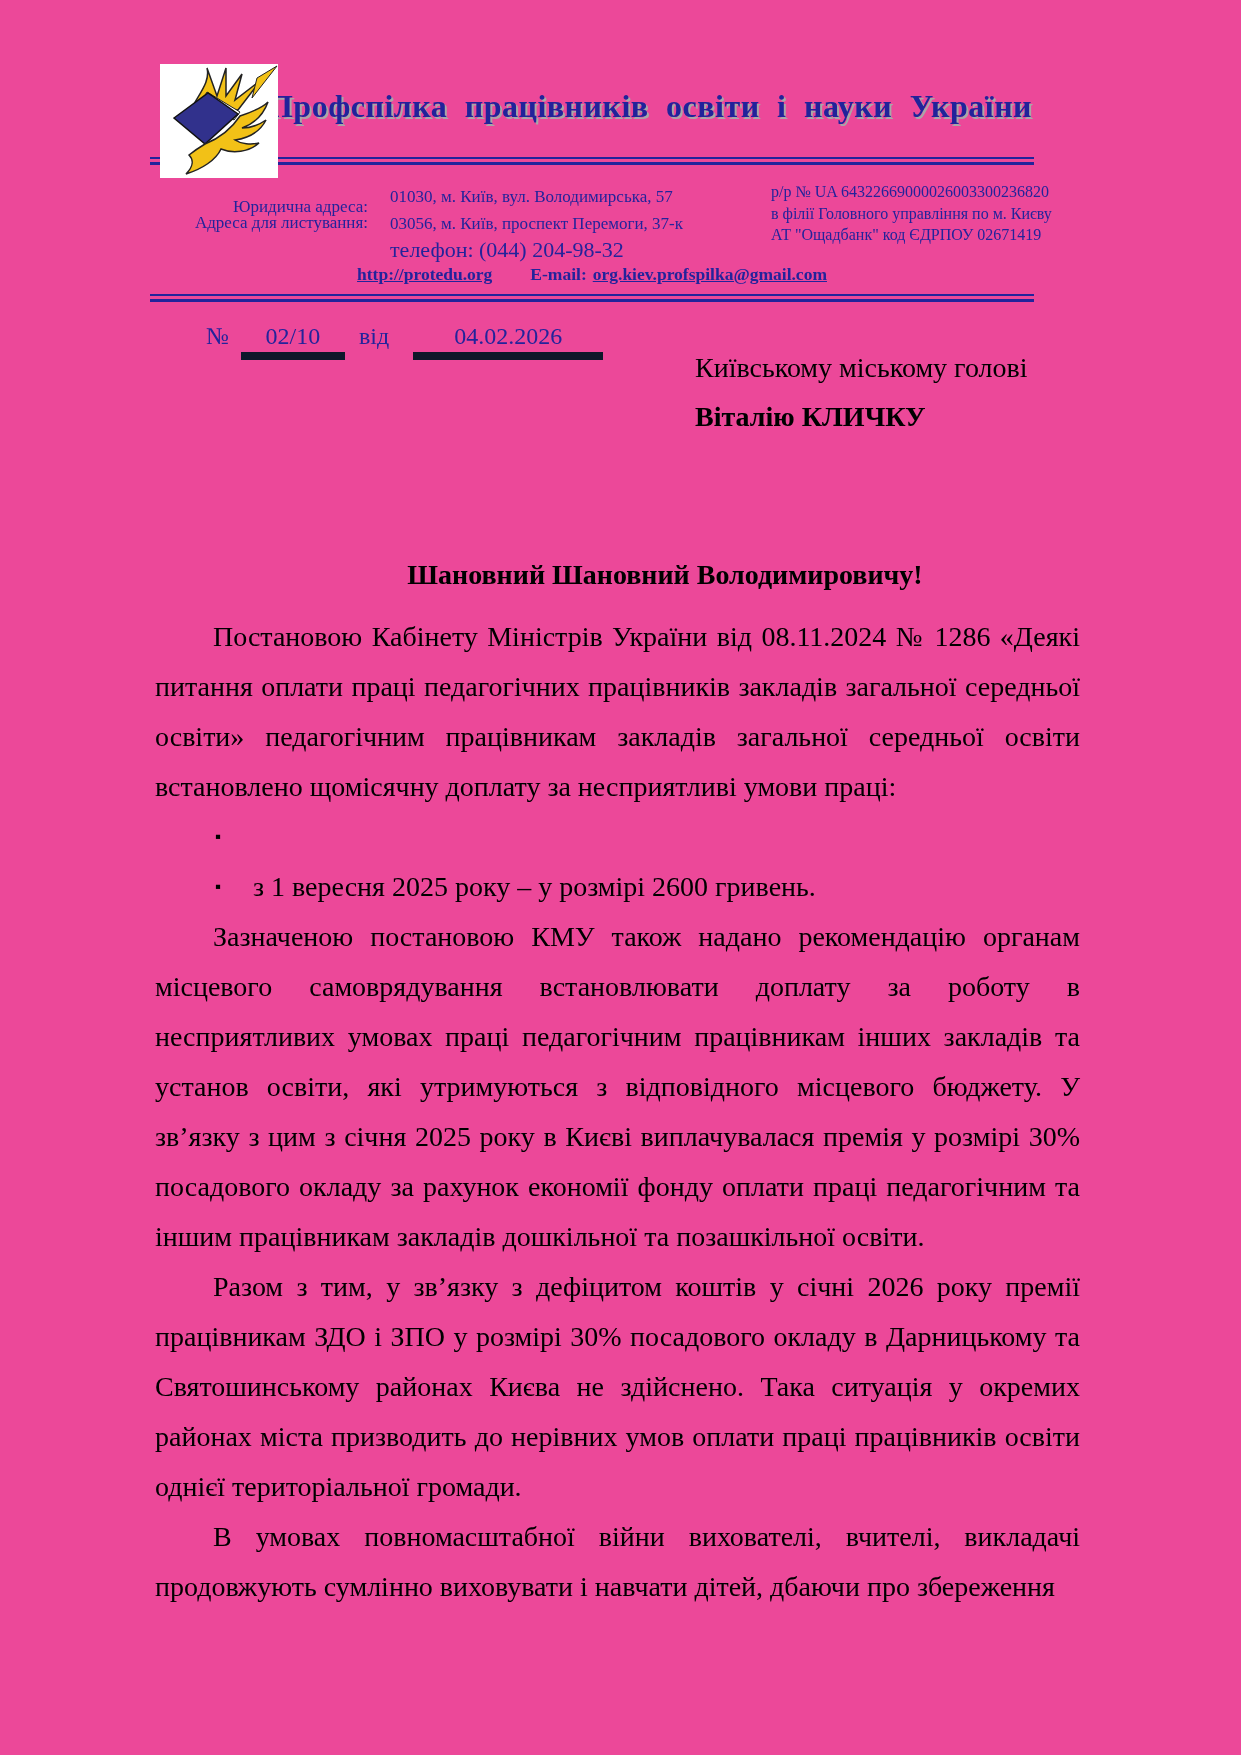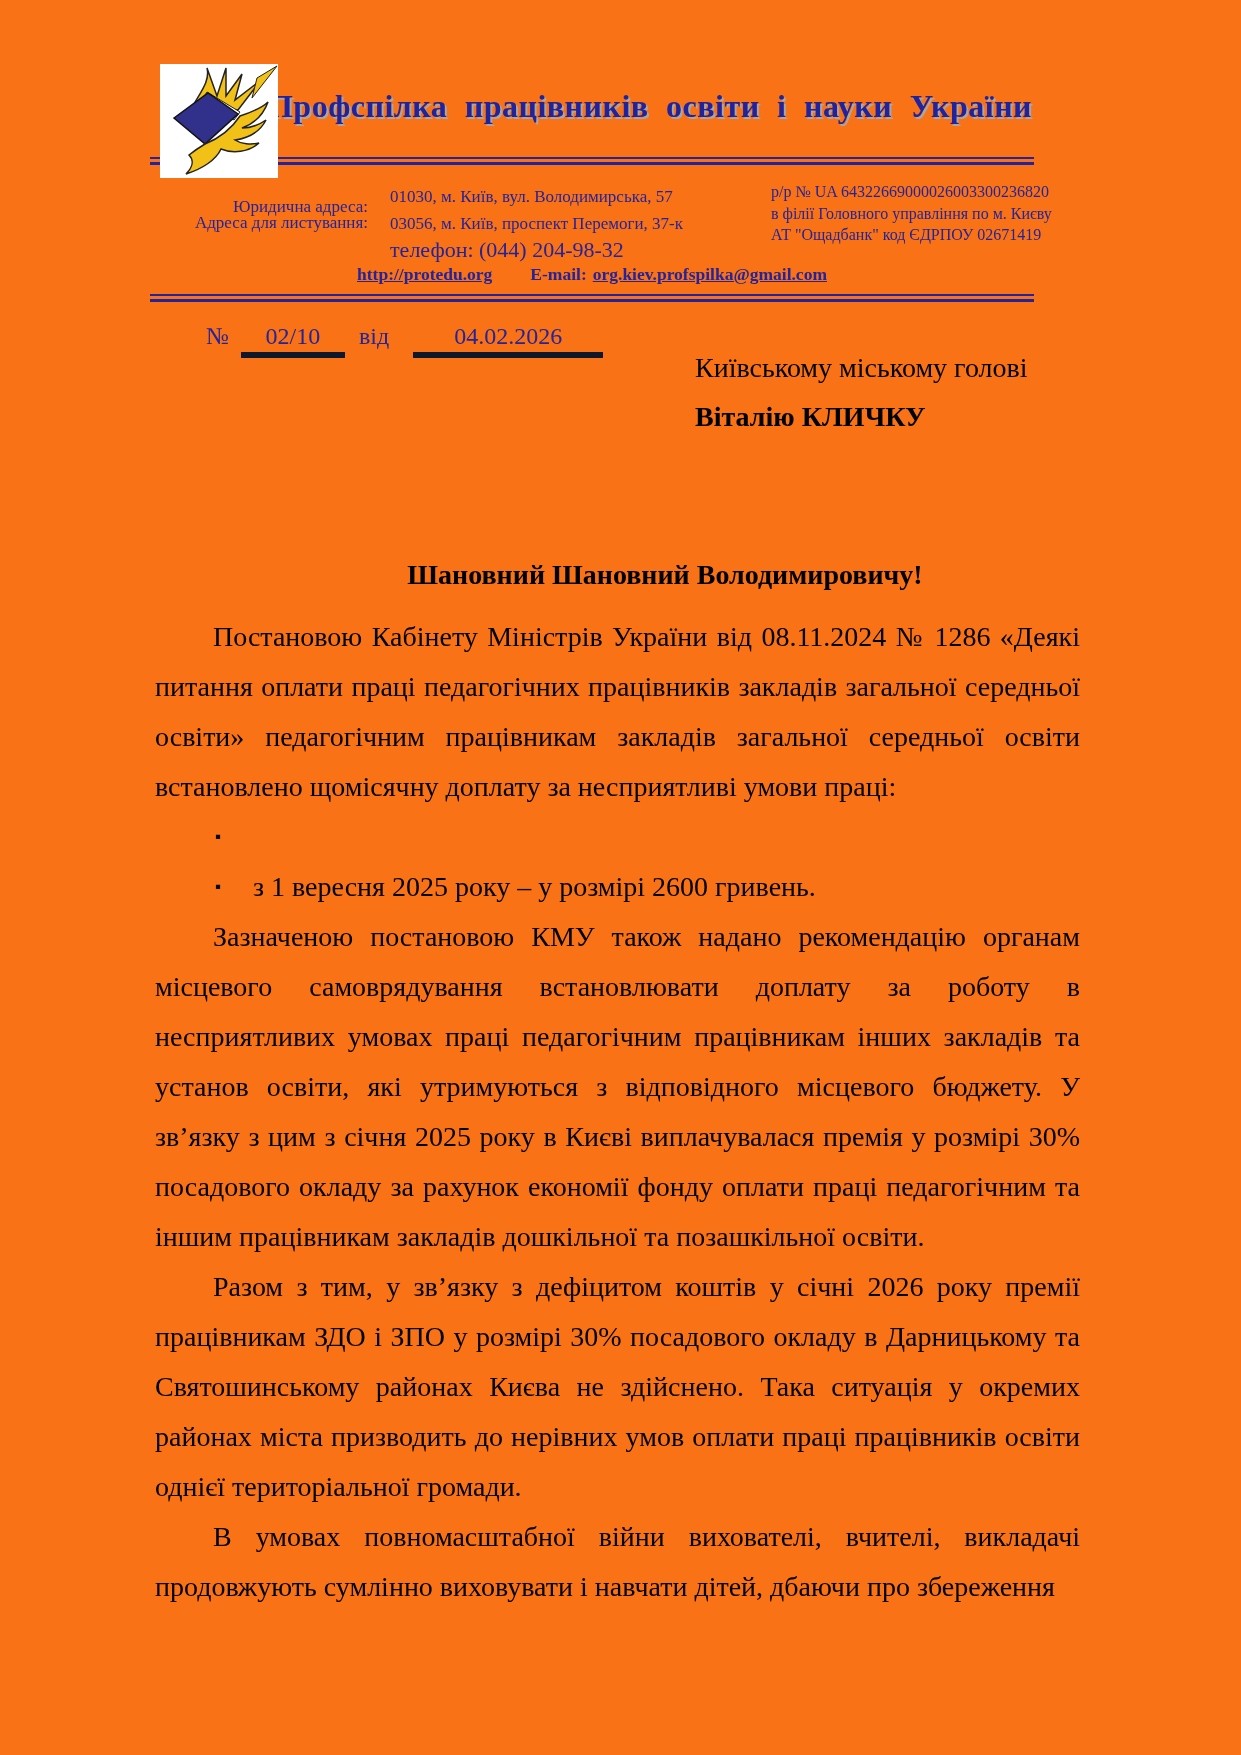--- a/index.html
+++ b/index.html
@@ -1,21 +1,21 @@
 <!DOCTYPE html>
 <html><head>
 <meta charset="utf-8">
 <style>
   * { box-sizing: content-box; }
   html, body { margin: 0; padding: 0; background: #ffffff; }
   .page {
     position: relative;
     width: 1241px;
     height: 1755px;
-    background: #f97316;
+    background: #ec4899;
     font-family: "Liberation Serif", "DejaVu Serif", serif;
     color: #000;
     overflow: hidden;
   }
   .abs { position: absolute; }
 
   
   .logo {
     left: 160px; top: 64px; width: 118px; height: 114px;
     z-index: 3; background: #ffffff;
@@ -77,21 +77,21 @@
   .web-row .mail { text-decoration: underline; color: #23239B; }
   .web-row .mail-label { text-decoration: none; margin-right: 6px; }
 
   
   .refline {
     left: 206px; top: 323px;
     font-size: 24px; color: #23239B; white-space: nowrap;
   }
   .refline .blank {
     display: inline-block; text-align: center;
-    border-bottom: 6px solid #0f172a; padding-bottom: 2px;
+    border-bottom: 8px solid #0f172a; padding-bottom: 2px;
   }
   .refline .b1 { width: 104px; margin-left: 12px; }
   .refline .b2 { width: 190px; margin-left: 24px; }
   .refline .vid { margin-left: 14px; }
 
   
   .addressee1 { left: 695px; top: 352px; font-size: 28px; }
   .addressee2 { left: 695px; top: 401px; font-size: 28px; font-weight: bold; }
 
   

